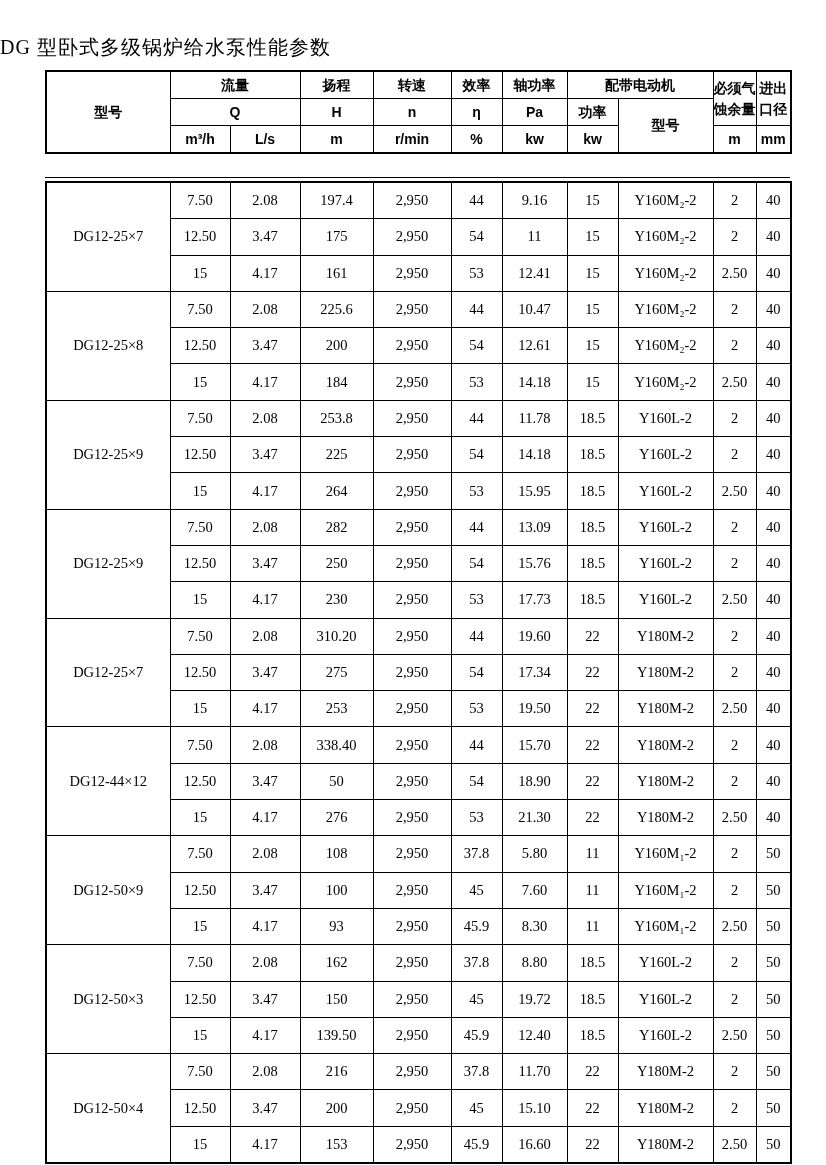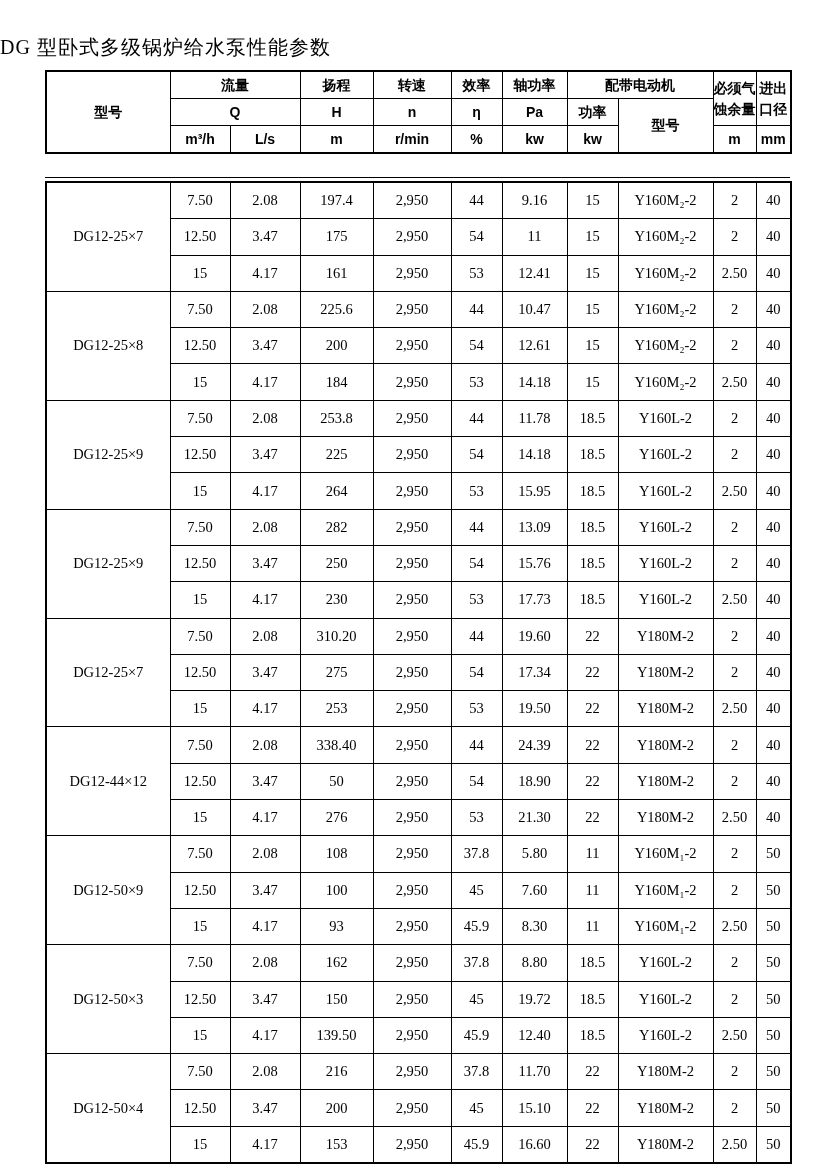--- a/index.html
+++ b/index.html
@@ -327,21 +327,21 @@
           <td>2.50</td>
           <td>40</td>
         </tr>
         <tr>
           <td rowspan="3">DG12-44×12</td>
           <td>7.50</td>
           <td>2.08</td>
           <td>338.40</td>
           <td>2,950</td>
           <td>44</td>
-          <td>24.39</td>
+          <td>15.70</td>
           <td>22</td>
           <td>Y180M-2</td>
           <td>2</td>
           <td>40</td>
         </tr>
         <tr>
           <td>12.50</td>
           <td>3.47</td>
           <td>50</td>
           <td>2,950</td>

